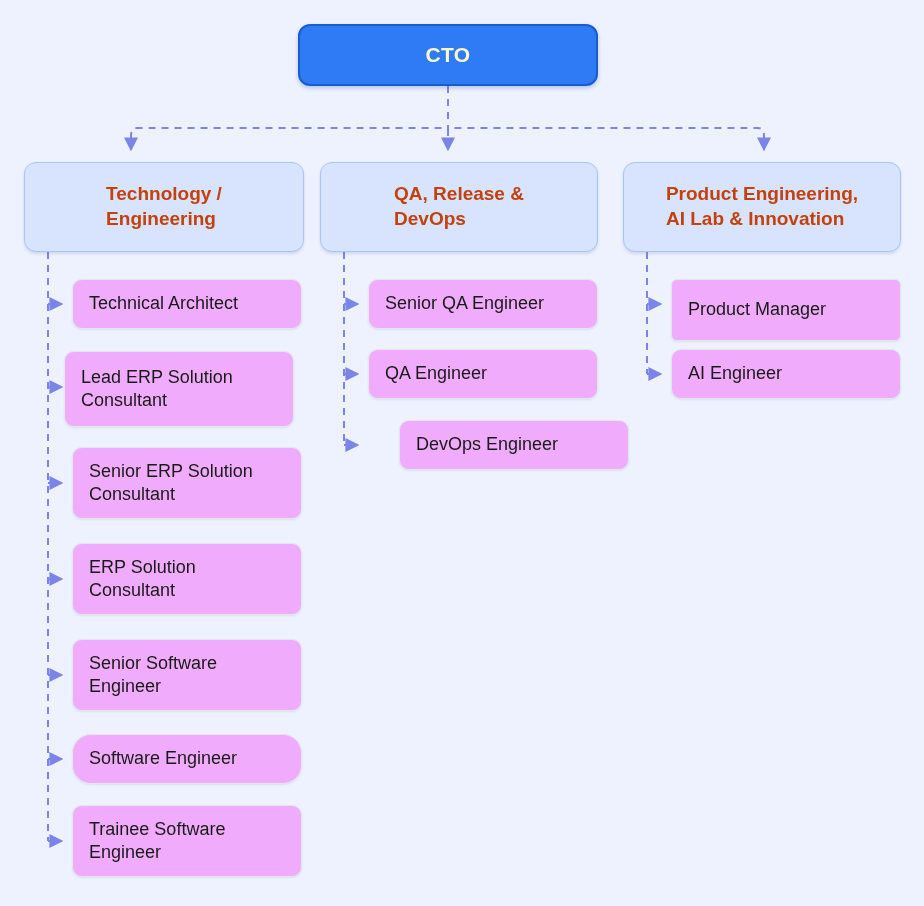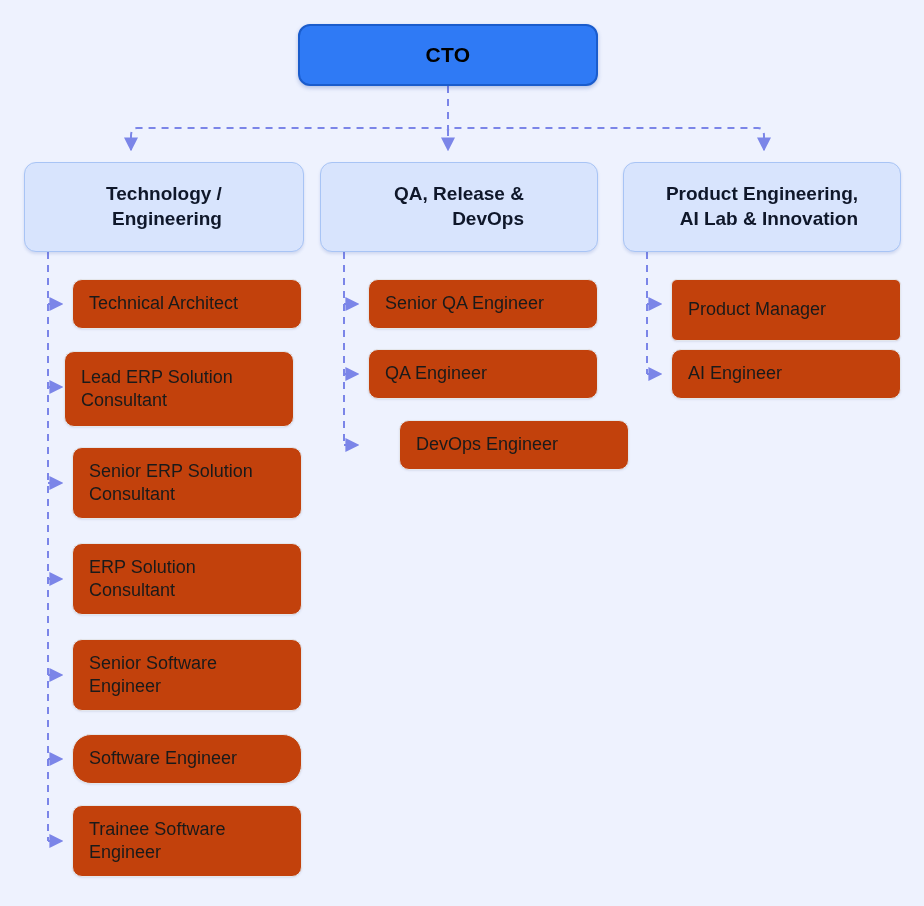--- a/index.html
+++ b/index.html
@@ -41,47 +41,47 @@
 
   
   .node.root {
     background: #2f7af5;
     border: 2px solid #1a5ccc;
     border-radius: 12px;
     justify-content: center;
     box-shadow: 0 2px 4px rgba(30, 70, 160, 0.28);
   }
   .node.root .node-label {
-    color: #000000;
+    color: #fef9c3;
     font-size: 21px;
     font-weight: bold;
     text-align: center;
     letter-spacing: 0.3px;
   }
 
   
   .node.dept {
     background: #d8e4fd;
     border: 1.5px solid #a8c4f5;
     border-radius: 12px;
     justify-content: center;
     box-shadow: 0 2px 3px rgba(70, 100, 180, 0.18);
   }
   .node.dept .node-label {
-    color: #0f172a;
+    color: #c2410c;
     font-size: 19px;
     font-weight: bold;
-    text-align: right;
+    text-align: left;
     line-height: 1.3;
     white-space: pre-line;
   }
 
   
   .node.leaf {
-    background: #c2410c;
+    background: #f0abfc;
     border: 1px solid #e4e6ea;
     border-radius: 10px;
     justify-content: flex-start;
     padding: 0 16px;
     box-shadow: 0 1px 2px rgba(40, 60, 120, 0.10);
   }
   .node.leaf .node-label {
     color: #1a1a1a;
     font-size: 18px;
     font-weight: normal;

